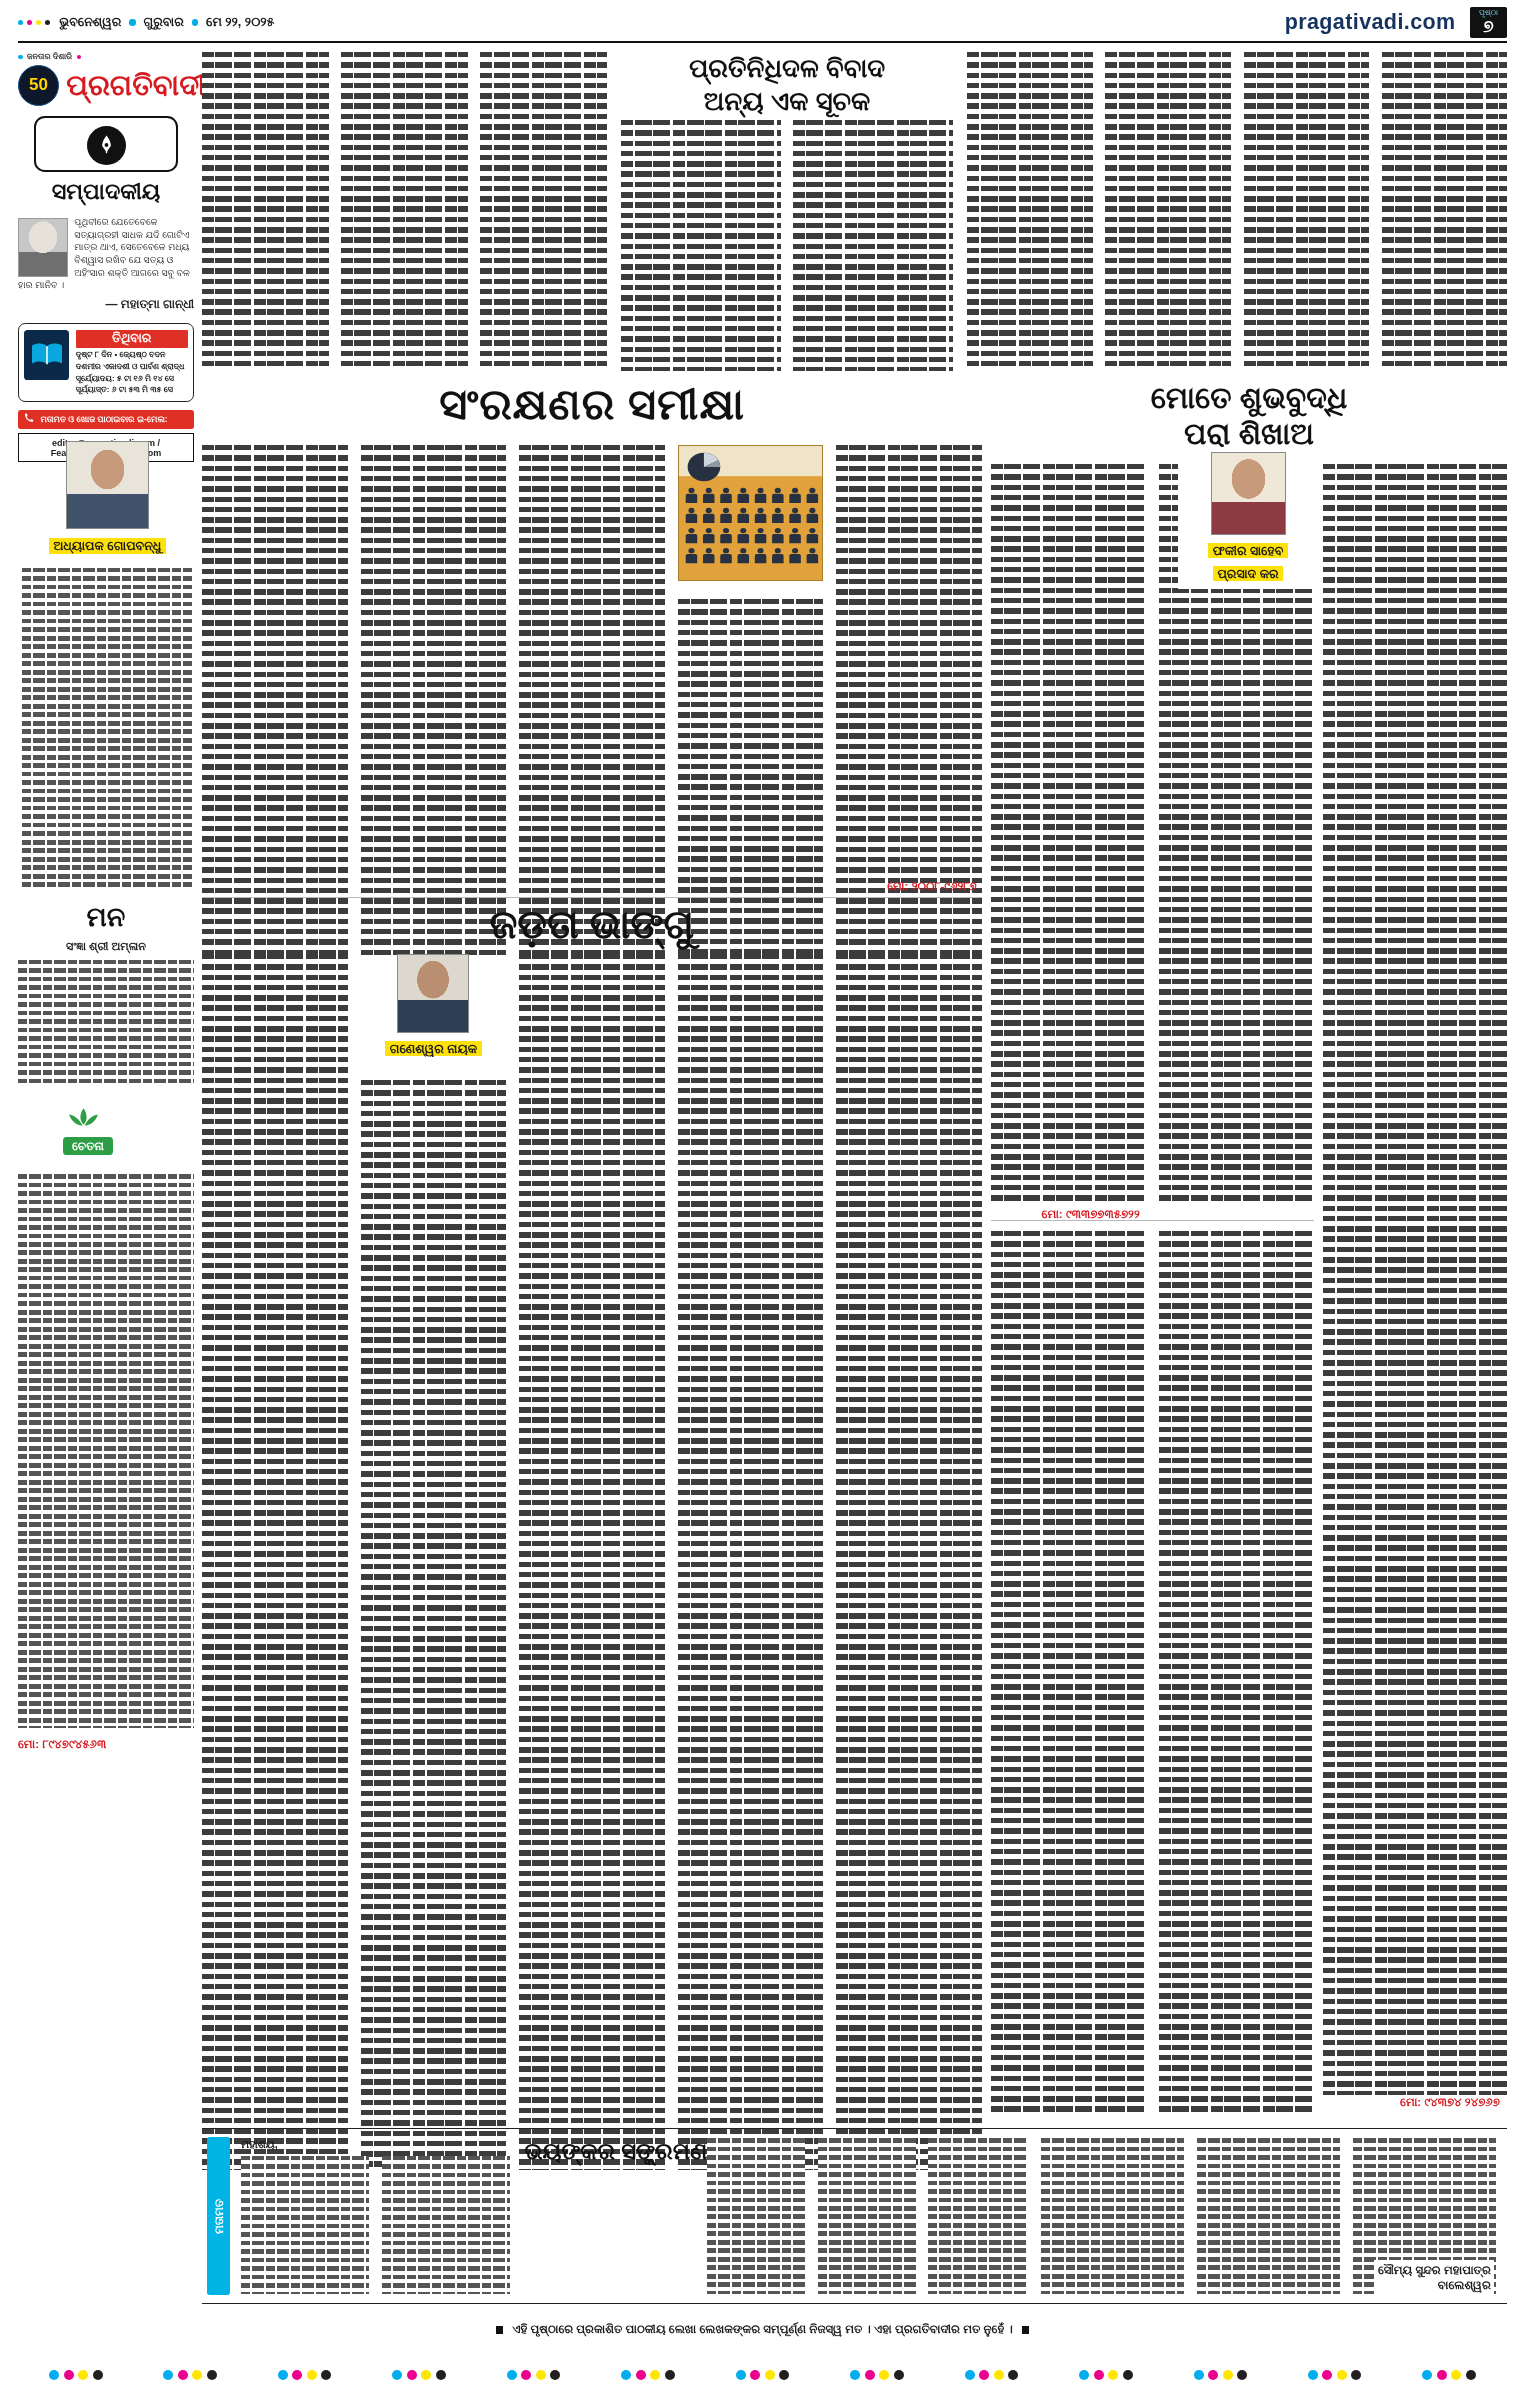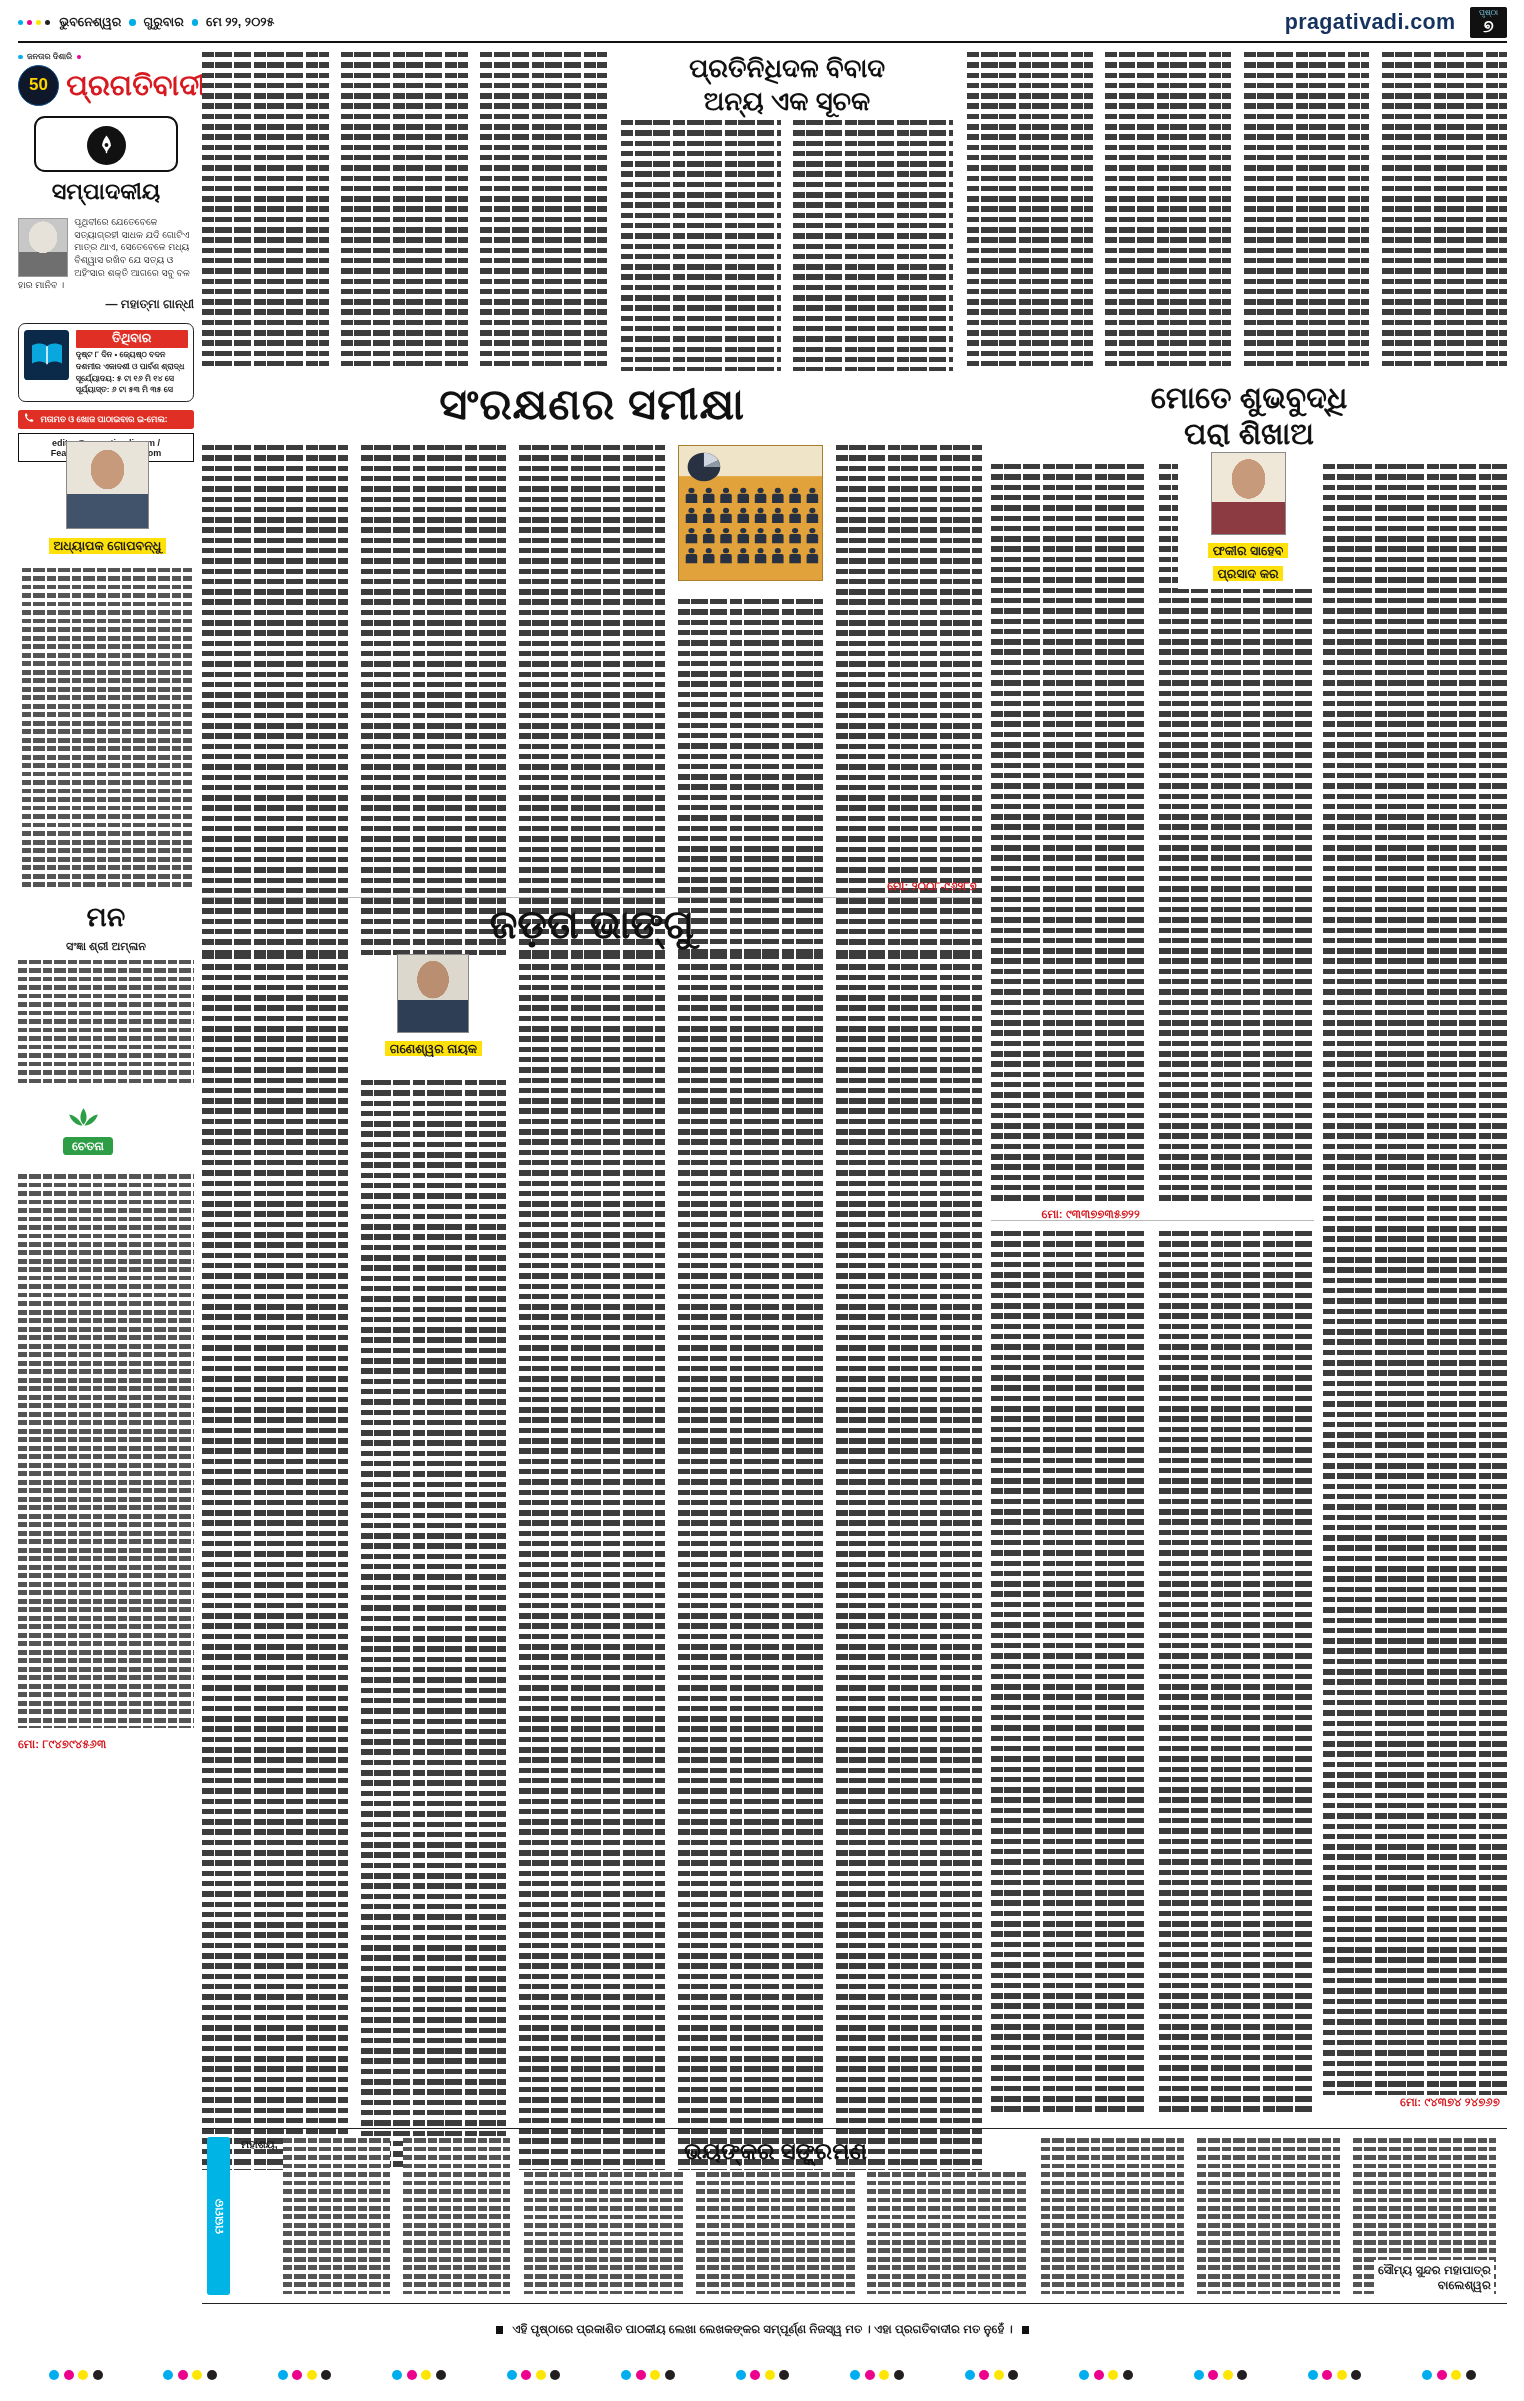--- a/index.html
+++ b/index.html
@@ -107,24 +107,24 @@
   .jadata .body{position:absolute;left:0;right:0;top:52px;bottom:0}
   .j-author{text-align:center;flex:none;padding-bottom:3.6px}
   .j-author .photo{width:72px;height:79px;margin:0 auto 5.4px}
   .jext{position:absolute;left:991px;top:1231px;width:323px;height:886px}
 
   .lightrule{position:absolute;height:0.9px;background:#b9b9b9}
 
   
   .strip{position:absolute;left:202px;top:2128px;width:1305px;height:176px;border-top:1.8px solid #222;border-bottom:1.8px solid #222;padding:9px 10.8px 9px 39px;display:flex;gap:14.4px}
   .strip .tab{position:absolute;left:4.5px;top:8px;bottom:8px;width:23px;background:#00b4e5;color:#fff;writing-mode:vertical-rl;transform:rotate(180deg);display:flex;align-items:center;justify-content:center;font-weight:bold;font-size:11.7px;border-radius:2.7px}
-  .sZone1{width:269px;display:flex;gap:5.4px}
+  .sZone1{width:269px;display:flex;flex-direction:column;gap:5.4px}
   .opener{font-weight:bold;font-size:10.8px}
   .sZone1 .cols{flex:1}
-  .sMid{width:502px;display:flex;flex-direction:column}
+  .sMid{width:502px;display:flex;flex-direction:row}
   .sMid h4{font-size:23px;margin-bottom:7.2px}
   .sMid .cols{flex:1}
   .sZone3{flex:1;position:relative}
   .attrib{position:absolute;right:1.8px;bottom:0;text-align:right;font-weight:bold;font-size:11.7px;background:#fff;padding:1.8px 3.6px;line-height:1.3}
 
   
   .disclaimer{position:absolute;top:2322px;left:0;right:0;text-align:center;font-size:11.7px;font-weight:bold}
   .disclaimer .sq{display:inline-block;width:7.2px;height:7.2px;background:#111;margin:0 9px;vertical-align:middle}
   .dots-row{position:absolute;top:2370px;left:49px;right:49px;display:flex;justify-content:space-between}
   .dot-group{display:flex;gap:4.5px}

